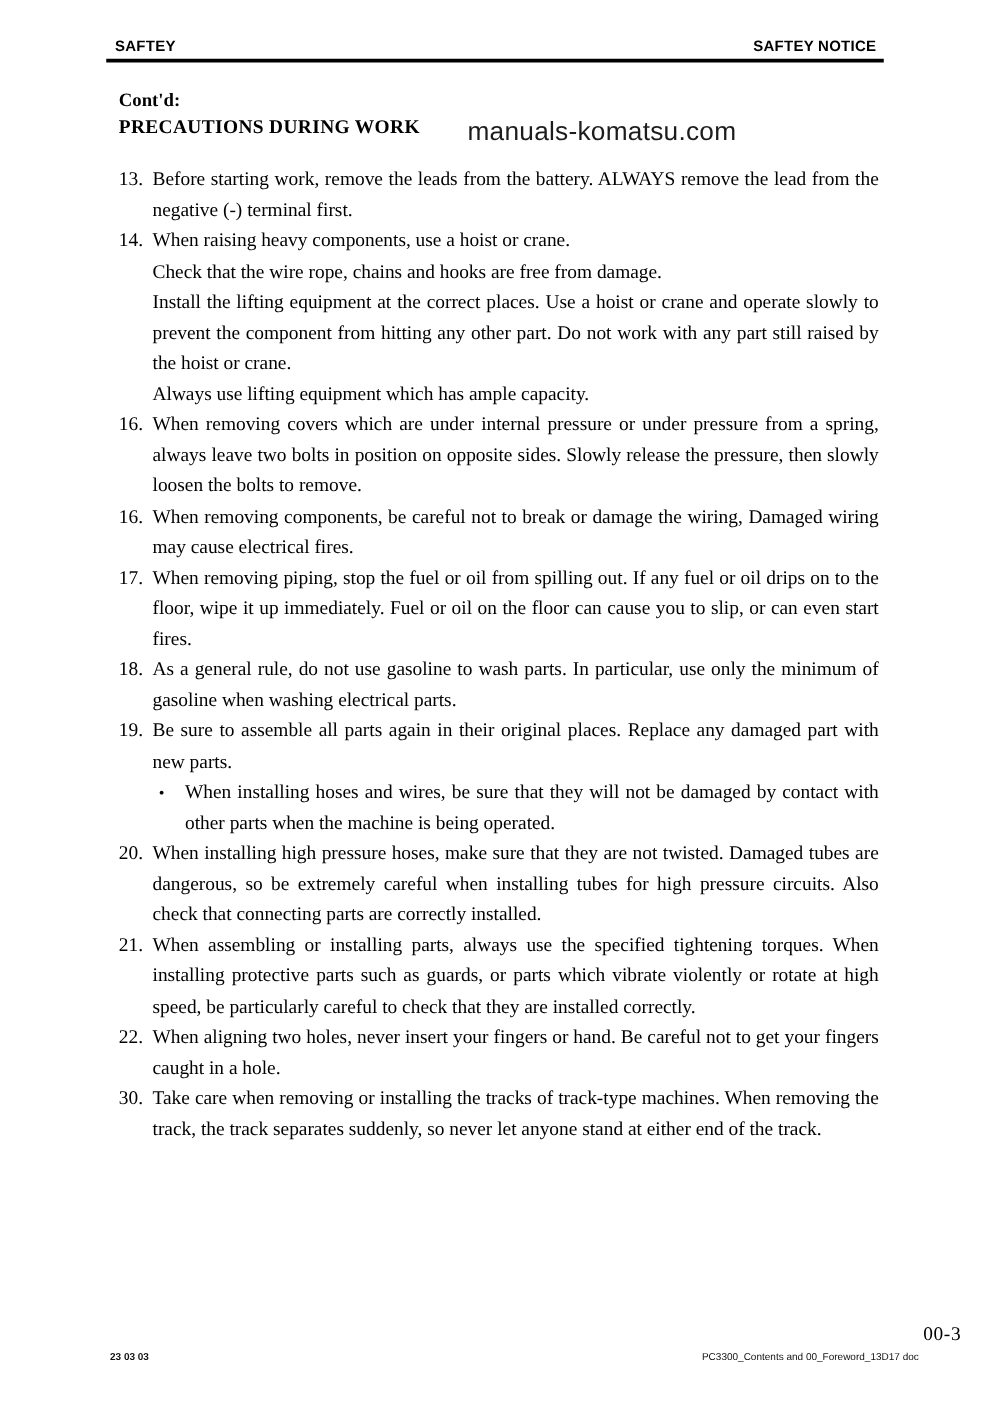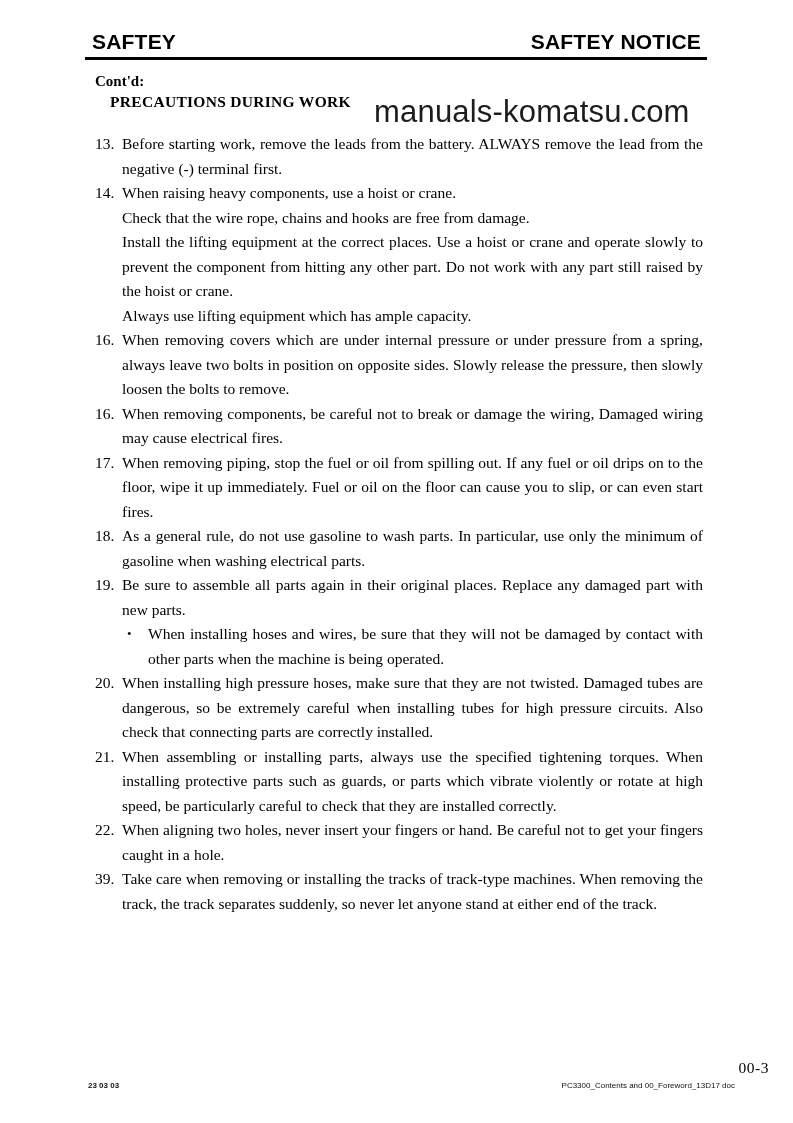--- a/index.html
+++ b/index.html
@@ -21,52 +21,52 @@
     left: 85px;
     top: 30px;
     width: 622px;
   }
   .header-row {
     display: flex;
     justify-content: space-between;
     align-items: baseline;
     font-family: "Liberation Sans", sans-serif;
     font-weight: bold;
-    font-size: 21px;
+    font-size: 12px;
     letter-spacing: 0.2px;
     padding: 0 6px 0 7px;
   }
   .header-rule {
     margin-top: 3px;
     height: 3px;
     background: #000000;
   }
   
   .contd {
     position: absolute;
     left: 95px;
     top: 73px;
     font-weight: bold;
     font-size: 15px;
   }
   .section-title {
     position: absolute;
-    left: 110px;
+    left: 95px;
     top: 93px;
     font-weight: bold;
     font-size: 15.5px;
     letter-spacing: 0.3px;
   }
   
   .watermark {
     position: absolute;
     left: 374px;
     top: 94px;
     font-family: "Liberation Sans", sans-serif;
-    font-size: 31px;
+    font-size: 21px;
     color: #1c1c1c;
     letter-spacing: 0.2px;
     white-space: nowrap;
   }
   
   .list {
     position: absolute;
     left: 95px;
     top: 132px;
     width: 608px;
@@ -221,21 +221,21 @@
 
   <div class="item">
     <div class="item-number">22.</div>
     <div class="item-body">
         <div class="para">When aligning two holes, never insert your fingers or hand. Be careful not to get your fingers caught in a hole.</div>
       </div>
   </div>
 
 
   <div class="item">
-    <div class="item-number">39.</div>
+    <div class="item-number">30.</div>
     <div class="item-body">
         <div class="para">Take care when removing or installing the tracks of track-type machines. When removing the track, the track separates suddenly, so never let anyone stand at either end of the track.</div>
       </div>
   </div>
 </div>
 
 <div class="page-number">00-3</div>
 <div class="footer-left">23 03 03</div>
 <div class="footer-right">PC3300_Contents and 00_Foreword_13D17 doc</div>
 

